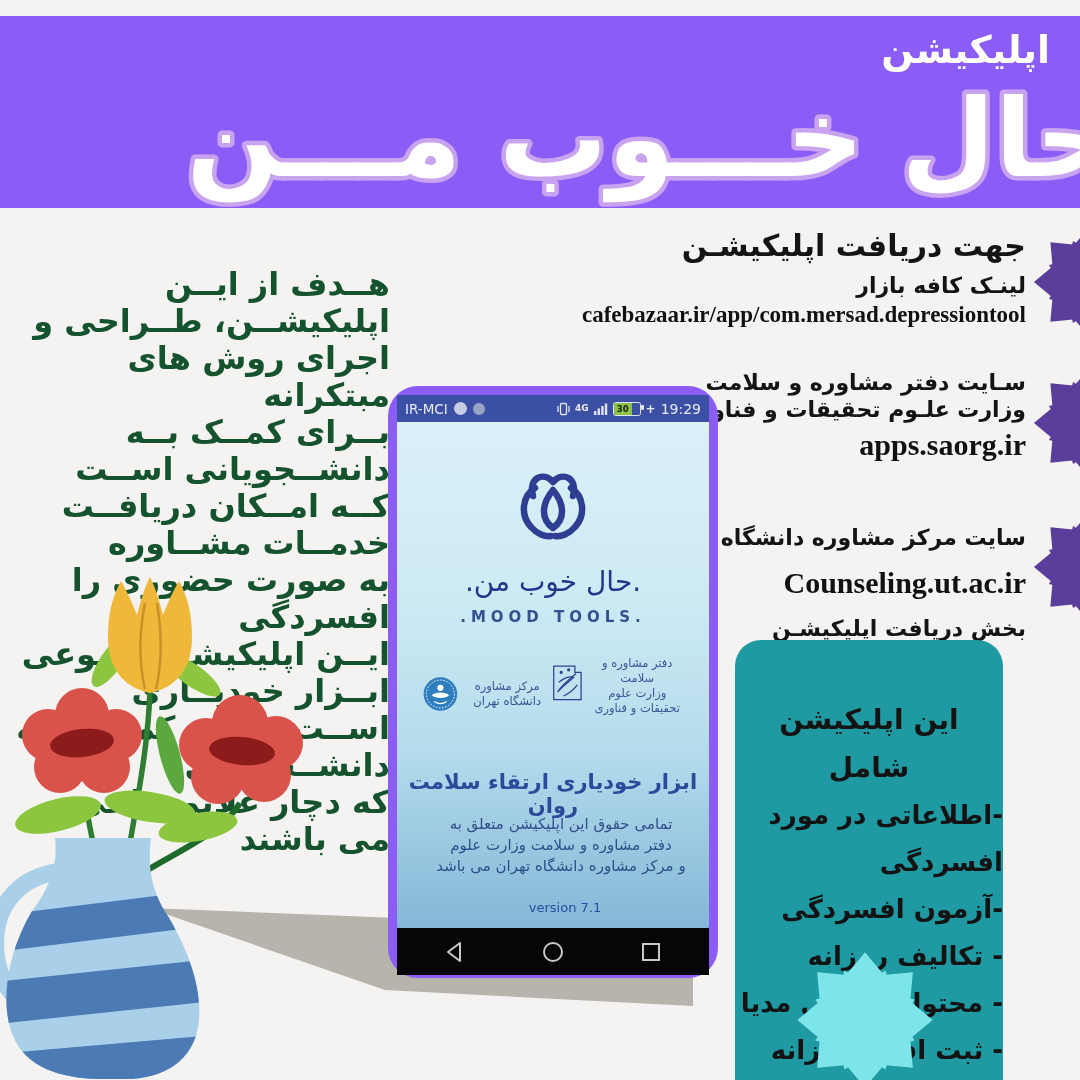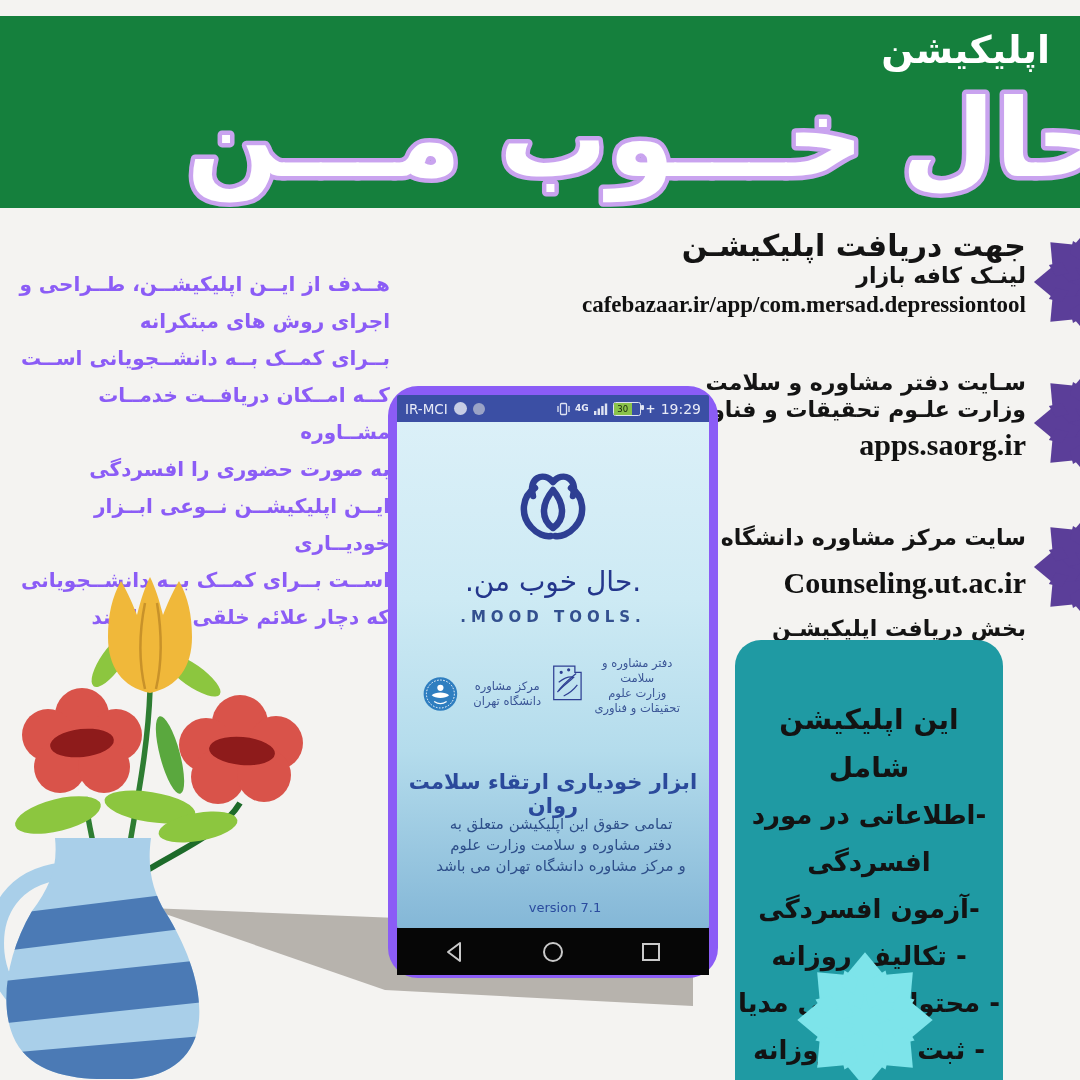--- a/index.html
+++ b/index.html
@@ -2,29 +2,29 @@
 <html lang="fa"><head>
 <meta charset="utf-8">
 <style>
   html,body{margin:0;padding:0;background:#ffffff;}
   .canvas{
     position:relative;width:1080px;height:1080px;overflow:hidden;
     background:#f4f3f1;
     font-family:"DejaVu Sans",sans-serif;
   }
   
-  .banner{position:absolute;left:0;top:16px;width:1080px;height:192px;background:#15803d;}
+  .banner{position:absolute;left:0;top:16px;width:1080px;height:192px;background:#8b5cf6;}
   .kicker{position:absolute;top:12px;right:30px;color:#ffffff;font-size:38px;font-weight:bold;direction:rtl;}
   .title-svg{position:absolute;left:0;top:0;width:1080px;height:192px;}
   
   .intro{position:absolute;left:12px;top:266px;width:378px;direction:rtl;text-align:right;
-         color:#8b5cf6;font-size:20px;font-weight:bold;line-height:37px;}
+         color:#14532d;font-size:32px;font-weight:bold;line-height:37px;}
   
   .dl-sec{position:absolute;right:54px;direction:rtl;text-align:right;color:#141414;}
-  .dl-sec .h{font-size:30px;font-weight:bold;}
+  .dl-sec .h{font-size:30px;font-weight:bold;margin-bottom:10px;}
   .dl-sec .sub{font-size:22px;font-weight:bold;margin-bottom:4px;}
   .dl-sec .url{direction:ltr;font-family:"Liberation Serif","DejaVu Serif",serif;font-weight:bold;color:#111;}
   #sec-cafebazaar{top:228px;}
   #sec-cafebazaar .url{font-size:23px;}
   #sec-saorg{top:370px;}
   #sec-saorg .sub{margin-bottom:2px;}
   #sec-saorg .url{font-size:30px;margin-top:6px;}
   #sec-counseling{top:525px;}
   #sec-counseling .url{font-size:30px;margin:16px 0;}
   
@@ -37,21 +37,21 @@
              padding:0 8px;font-size:13.5px;flex:0 0 auto;}
   .sb-left{display:flex;align-items:center;gap:6px;}
   .sb-dot{width:13px;height:13px;border-radius:50%;background:#c7cde4;display:inline-block;}
   .sb-dot.d2{width:12px;height:12px;background:#9aa3c6;}
   .sb-right{margin-left:auto;display:flex;align-items:center;gap:5px;}
   .sb-net{font-size:9px;font-weight:bold;line-height:1;text-align:center;}
   .battery{position:relative;width:26px;height:12px;border:1.5px solid #dfe3f2;border-radius:2.5px;
            display:flex;align-items:center;}
   .battery::after{content:"";position:absolute;right:-4px;top:2.5px;width:2.5px;height:5px;background:#dfe3f2;border-radius:1px;}
   .battery .fill{height:100%;width:70%;background:#8bc34a;display:flex;align-items:center;justify-content:center;
-                 font-size:8.5px;color:#15240d;font-weight:normal;}
+                 font-size:8.5px;color:#15240d;font-weight:bold;}
   .plus{font-size:12px;font-weight:bold;}
   .sb-time{font-size:14px;}
   .screen-main{position:relative;flex:1;text-align:center;
     background:linear-gradient(180deg,#dbf0f8 0%,#cdeaf4 35%,#b4dcec 65%,#84b7d7 100%);}
   .applogo{position:absolute;left:50%;transform:translateX(-50%);top:44px;}
   .appname{position:absolute;width:100%;top:143px;font-size:28px;color:#24368c;direction:rtl;}
   .moodtools{position:absolute;width:100%;top:186px;font-size:15px;letter-spacing:5px;color:#33508f;font-weight:bold;}
   .logos-row{position:absolute;left:0;top:228px;width:100%;display:flex;justify-content:space-between;
              align-items:flex-end;padding:0 26px;box-sizing:border-box;}
   .logo-col{display:flex;align-items:center;gap:7px;}
@@ -61,21 +61,21 @@
   .version{position:absolute;width:100%;top:478px;font-size:13px;color:#2a4b9e;padding-left:12px;}
   .navbar{height:47px;background:#060606;display:flex;align-items:center;justify-content:center;gap:72px;flex:0 0 auto;}
   .navbar svg{display:block;}
   
   .shadow-svg{position:absolute;left:145px;top:898px;z-index:1;}
   .flowers{position:absolute;left:0;top:575px;z-index:2;}
   
   .features{position:absolute;left:735px;top:640px;width:268px;height:470px;background:#1f9aa3;
             border-radius:26px;z-index:3;direction:rtl;color:#131313;}
   .features .f-head{margin-top:56px;text-align:center;font-size:28px;font-weight:bold;line-height:48px;}
-  .features .f-item{text-align:center;font-size:26px;font-weight:bold;line-height:47px;}
+  .features .f-item{text-align:right;font-size:26px;font-weight:bold;line-height:47px;}
   .box-rosette{position:absolute;left:60px;top:310px;}
 </style>
 </head>
 <body>
 
 <div class="canvas">
 
   <svg width="0" height="0" style="position:absolute" aria-hidden="true">
     <defs>
       <g id="rosette">

